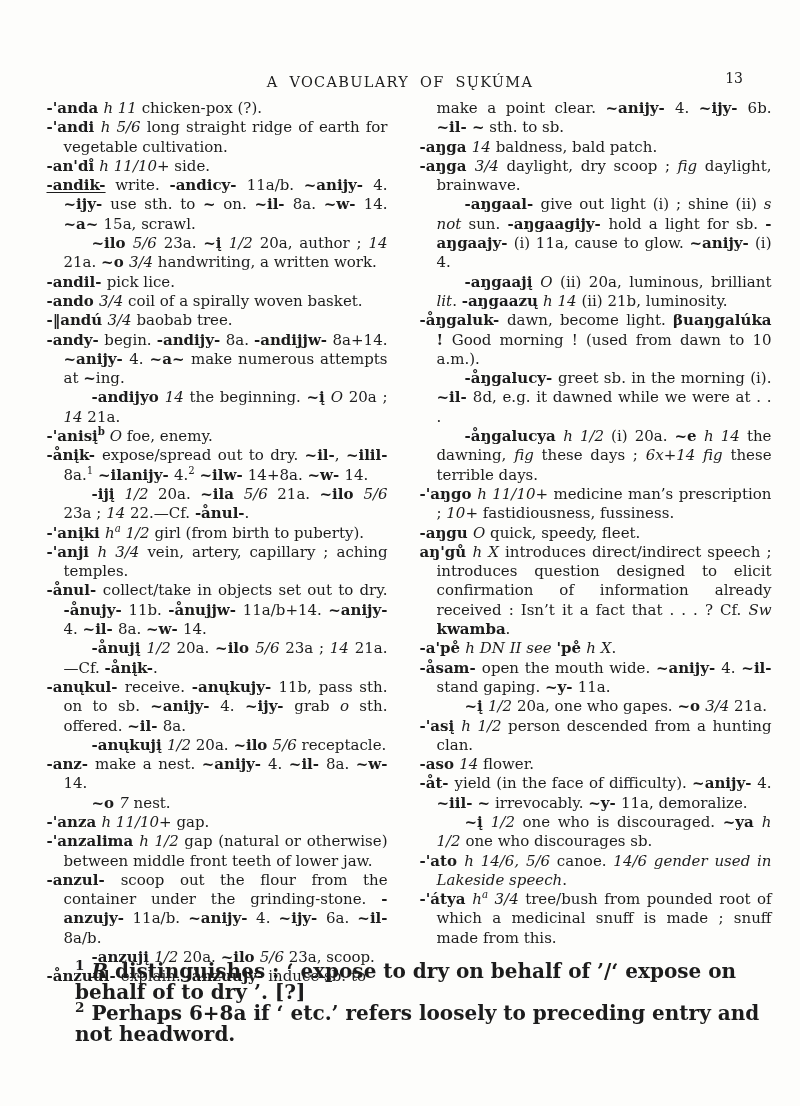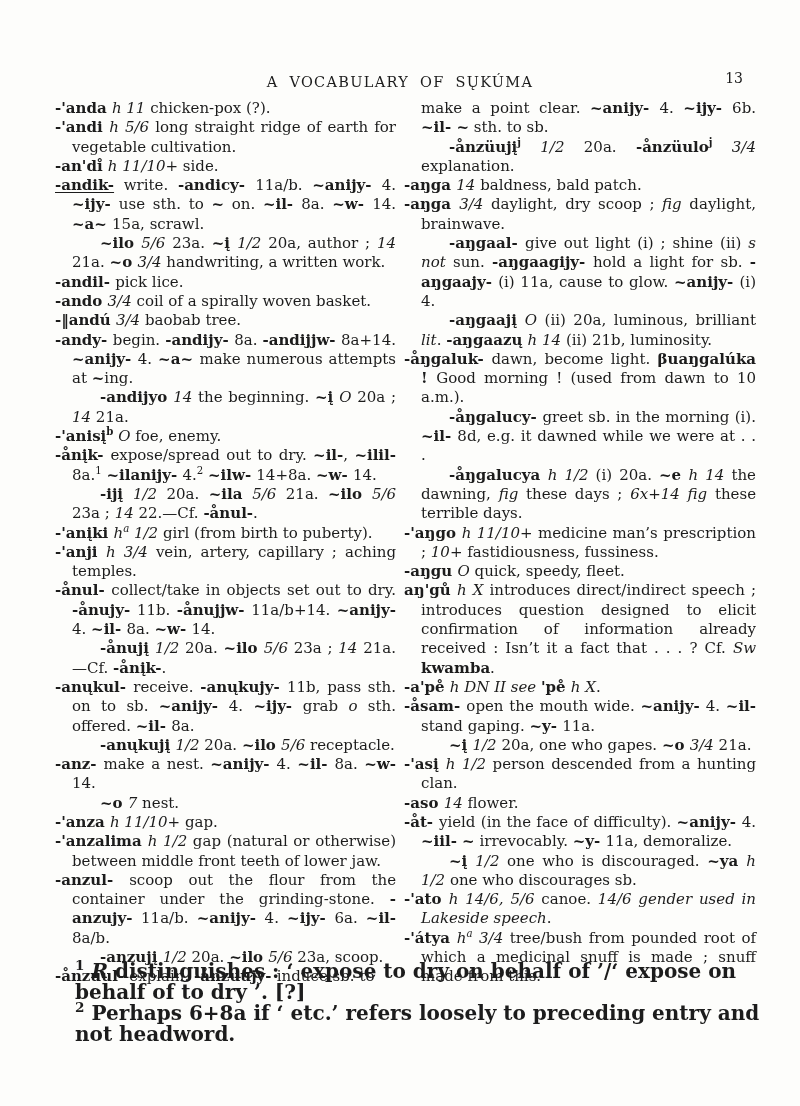--- a/index.html
+++ b/index.html
@@ -13,21 +13,21 @@
   }
   .hdr-title{
     position:absolute; top:74px; left:0; right:0;
     text-align:center; font-size:14.5px; letter-spacing:1.3px; word-spacing:5px;
   }
   .hdr-pageno{
     position:absolute; top:70px; right:57px; font-size:14px;
   }
   .columns{
     position:absolute; top:99px; left:55px; width:708px;
-    display:flex; gap:8px;
+    display:flex; gap:32px;justify-content:center;
   }
   .col{ font-size:15px; line-height:19.3px; text-align:justify; }
   .col-left{ width:341px; flex:0 0 341px; }
   .col-right{ width:352px; flex:0 0 352px; }
   p{ margin:0; }
   p.entry{ padding-left:17px; text-indent:-17px; }
   p.sub{ padding-left:17px; text-indent:28px; }
   p.cont{ padding-left:17px; text-indent:0; }
   .footnotes{
     position:absolute; left:75px; top:961px; width:690px;
@@ -71,21 +71,20 @@
         <p class="entry"><span class="seg-b">-anz- </span><span class="seg-r">make a nest. </span><span class="seg-b">~anijy- </span><span class="seg-r">4. </span><span class="seg-b">~il- </span><span class="seg-r">8a. </span><span class="seg-b">~w- </span><span class="seg-r">14.</span></p>
         <p class="sub"><span class="seg-b">~o </span><span class="seg-i">7 </span><span class="seg-r">nest.</span></p>
         <p class="entry"><span class="seg-b">-'anza </span><span class="seg-i">h 11/10+ </span><span class="seg-r">gap.</span></p>
         <p class="entry"><span class="seg-b">-'anzalima </span><span class="seg-i">h 1/2 </span><span class="seg-r">gap (natural or otherwise) between middle front teeth of lower jaw.</span></p>
         <p class="entry"><span class="seg-b">-anzul- </span><span class="seg-r">scoop out the flour from the container under the grinding-stone.  </span><span class="seg-b">-anzujy- </span><span class="seg-r">11a/b.  </span><span class="seg-b">~anijy- </span><span class="seg-r">4.  </span><span class="seg-b">~ijy- </span><span class="seg-r">6a.  </span><span class="seg-b">~il- </span><span class="seg-r">8a/b.</span></p>
         <p class="sub"><span class="seg-b">-anzujį </span><span class="seg-i">1/2 </span><span class="seg-r">20a.  </span><span class="seg-b">~ilo </span><span class="seg-i">5/6 </span><span class="seg-r">23a, scoop.</span></p>
         <p class="entry"><span class="seg-b">-ånzuul- </span><span class="seg-r">explain.  </span><span class="seg-b">-ånzuujy- </span><span class="seg-r">induce sb. to</span></p>
       </div>
     <div class="col col-right" id="col-right">
         <p class="cont"><span class="seg-r">make a point clear.  </span><span class="seg-b">~anijy- </span><span class="seg-r">4.  </span><span class="seg-b">~ijy- </span><span class="seg-r">6b. </span><span class="seg-b">~il- ~</span><span class="seg-r"> sth. to sb.</span></p>
-        <p class="sub"><span class="seg-b">-ånzüujį</span><span class="seg-bsup">j</span><span class="seg-r"> </span><span class="seg-i">1/2 </span><span class="seg-r">20a.  </span><span class="seg-b">-ånzüulo</span><span class="seg-bsup">j</span><span class="seg-r"> </span><span class="seg-i">3/4 </span><span class="seg-r">explanation.</span></p>
         <p class="entry"><span class="seg-b">-aŋga </span><span class="seg-i">14 </span><span class="seg-r">baldness, bald patch.</span></p>
         <p class="entry"><span class="seg-b">-aŋga </span><span class="seg-i">3/4 </span><span class="seg-r">daylight, dry scoop ;  </span><span class="seg-i">fig </span><span class="seg-r">daylight, brainwave.</span></p>
         <p class="sub"><span class="seg-b">-aŋgaal- </span><span class="seg-r">give out light (i) ;  shine (ii) </span><span class="seg-i">s not </span><span class="seg-r">sun.  </span><span class="seg-b">-aŋgaagijy- </span><span class="seg-r">hold a light for sb. </span><span class="seg-b">-aŋgaajy- </span><span class="seg-r">(i) 11a, cause to glow.  </span><span class="seg-b">~anijy- </span><span class="seg-r">(i) 4.</span></p>
         <p class="sub"><span class="seg-b">-aŋgaajį </span><span class="seg-i">O </span><span class="seg-r">(ii) 20a, luminous, brilliant </span><span class="seg-i">lit</span><span class="seg-r">.  </span><span class="seg-b">-aŋgaazų </span><span class="seg-i">h 14 </span><span class="seg-r">(ii) 21b, luminosity.</span></p>
         <p class="entry"><span class="seg-b">-åŋgaluk- </span><span class="seg-r">dawn, become light.  </span><span class="seg-b">βuaŋgalúka ! </span><span class="seg-r">Good morning !  (used from dawn to 10 a.m.).</span></p>
         <p class="sub"><span class="seg-b">-åŋgalucy- </span><span class="seg-r">greet sb. in the morning (i). </span><span class="seg-b">~il- </span><span class="seg-r">8d, e.g. it dawned while we were at . . .</span></p>
         <p class="sub"><span class="seg-b">-åŋgalucya </span><span class="seg-i">h 1/2 </span><span class="seg-r">(i) 20a.  </span><span class="seg-b">~e </span><span class="seg-i">h 14 </span><span class="seg-r">the dawning, </span><span class="seg-i">fig </span><span class="seg-r">these days ;  </span><span class="seg-i">6x+14 fig </span><span class="seg-r">these terrible days.</span></p>
         <p class="entry"><span class="seg-b">-'aŋgo </span><span class="seg-i">h 11/10+ </span><span class="seg-r">medicine man’s prescription ;  </span><span class="seg-i">10+ </span><span class="seg-r">fastidiousness, fussiness.</span></p>
         <p class="entry"><span class="seg-b">-aŋgu </span><span class="seg-i">O </span><span class="seg-r">quick, speedy, fleet.</span></p>
         <p class="entry"><span class="seg-b">aŋ'gů </span><span class="seg-i">h X </span><span class="seg-r">introduces direct/indirect speech ; introduces question designed to elicit confirmation of information already received :  Isn’t it a fact that . . . ?  Cf. </span><span class="seg-i">Sw </span><span class="seg-b">kwamba</span><span class="seg-r">.</span></p>

